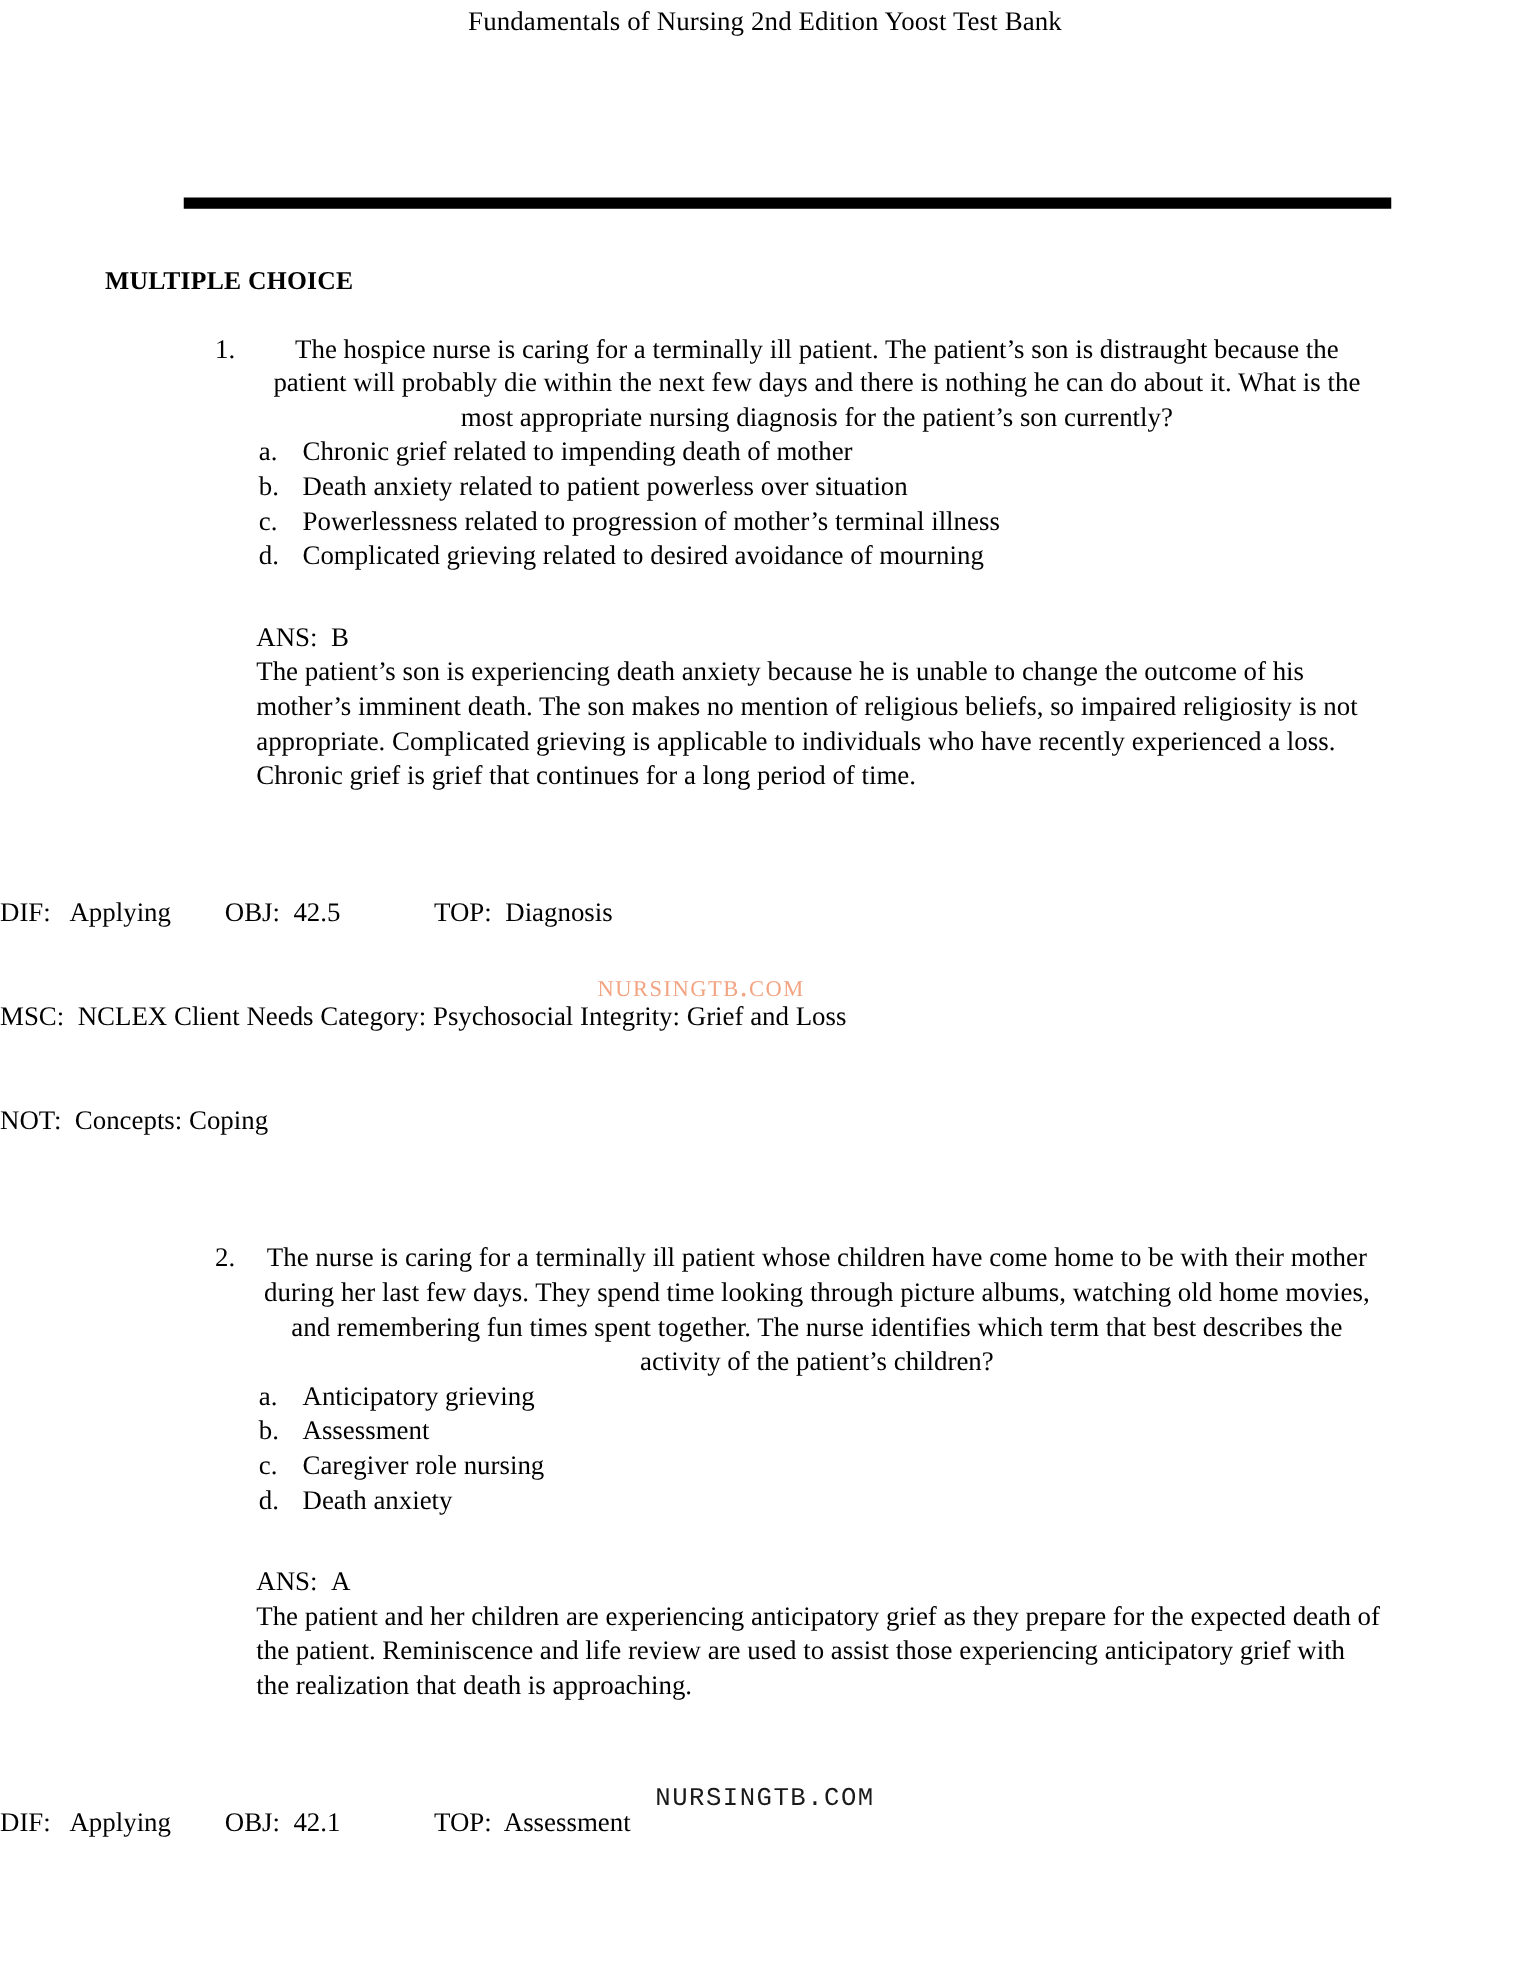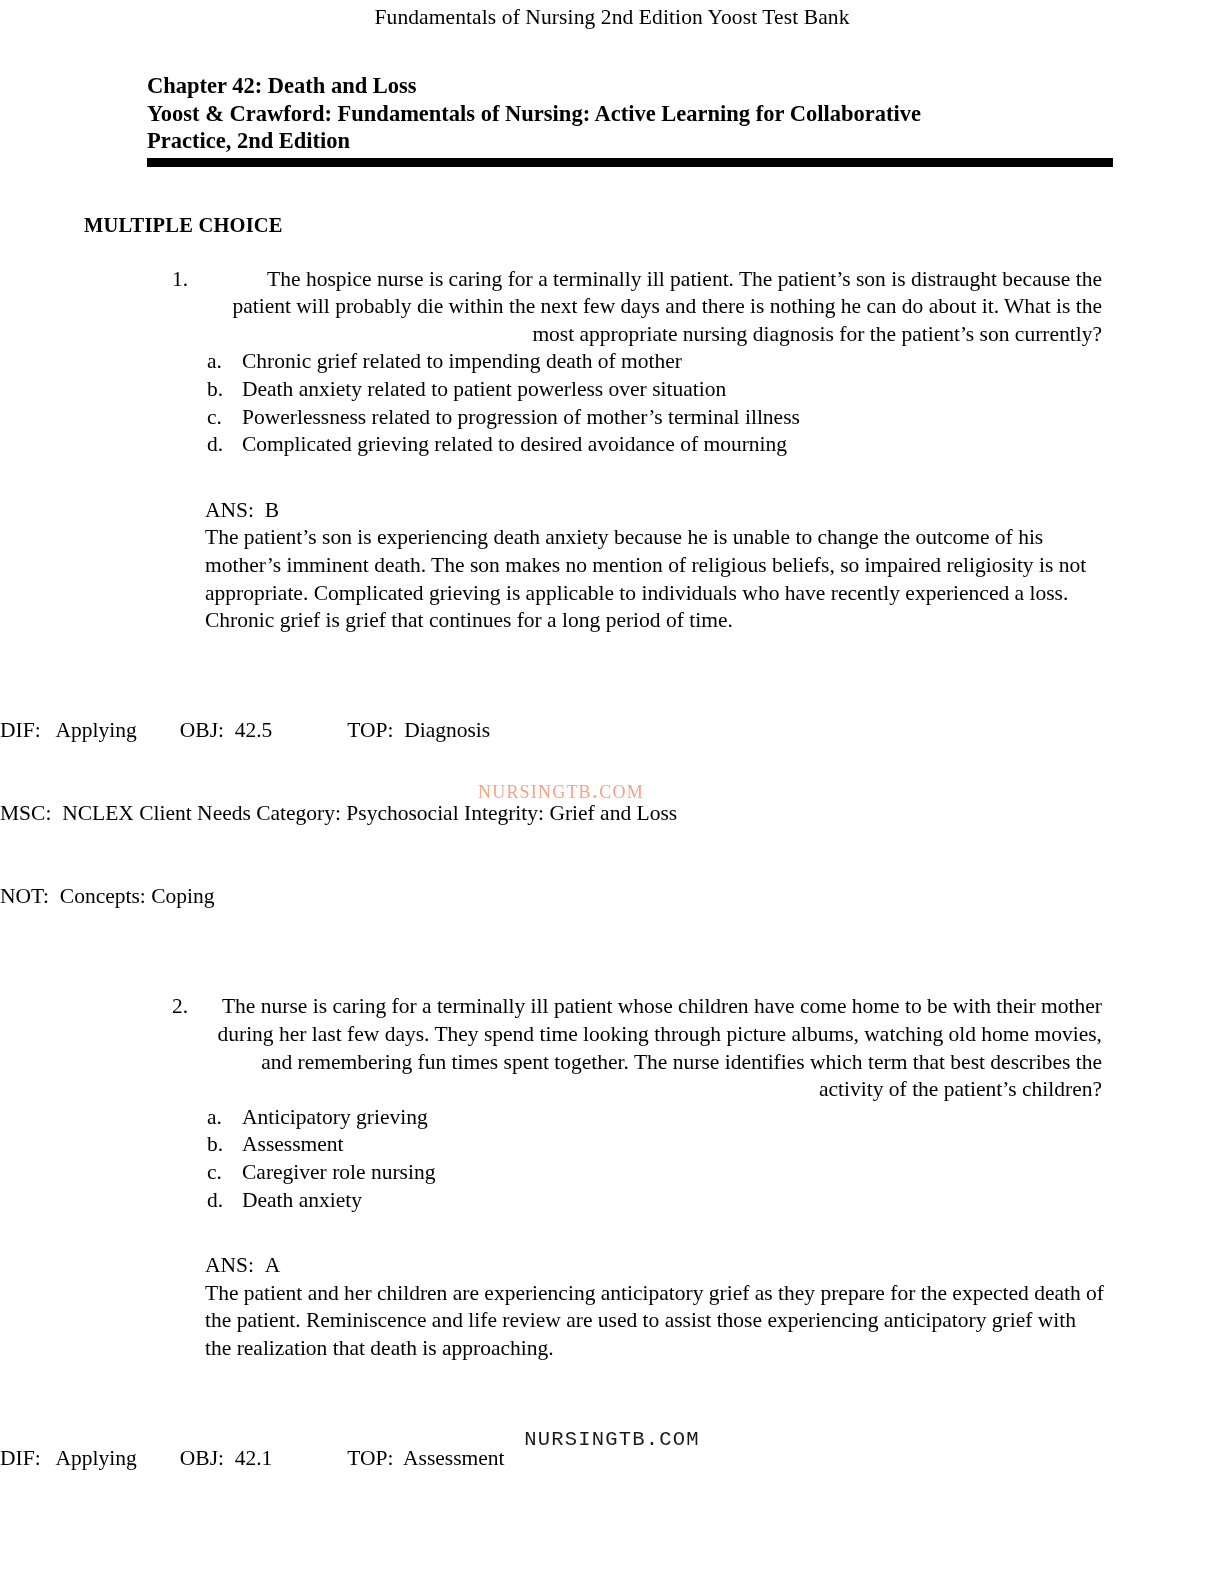--- a/index.html
+++ b/index.html
@@ -76,21 +76,21 @@
     margin-left: 172px;
     width: 930px;
   }
   .q-num {
     width: 33px;
     flex: 0 0 33px;
     text-align: left;
   }
   .q-text {
     flex: 1 1 auto;
-    text-align: right;
+    text-align: center;
   }
 
   
   .opt-row {
     display: flex;
     margin-left: 207px;
     width: 900px;
   }
   .opt-letter {
     width: 35px;
@@ -145,25 +145,20 @@
     color: #1a1a1a;
   }
 </style>
 </head>
 <body>
 
 <div class="page">
 
   <div class="running-header">Fundamentals of Nursing 2nd Edition Yoost Test Bank</div>
 
-  <div class="title-block">
-    <div class="title-line">Chapter 42: Death and Loss</div>
-    <div class="title-line wrap">Yoost &amp; Crawford: Fundamentals of Nursing: Active Learning for Collaborative</div>
-    <div class="title-line">Practice, 2nd Edition</div>
-  </div>
 
   <div class="rule"></div>
 
   <div class="body">
 
     <div class="section-head">MULTIPLE CHOICE</div>
 
     <div class="question-block">
       <div class="q-row">
         <span class="q-num">1.</span>

